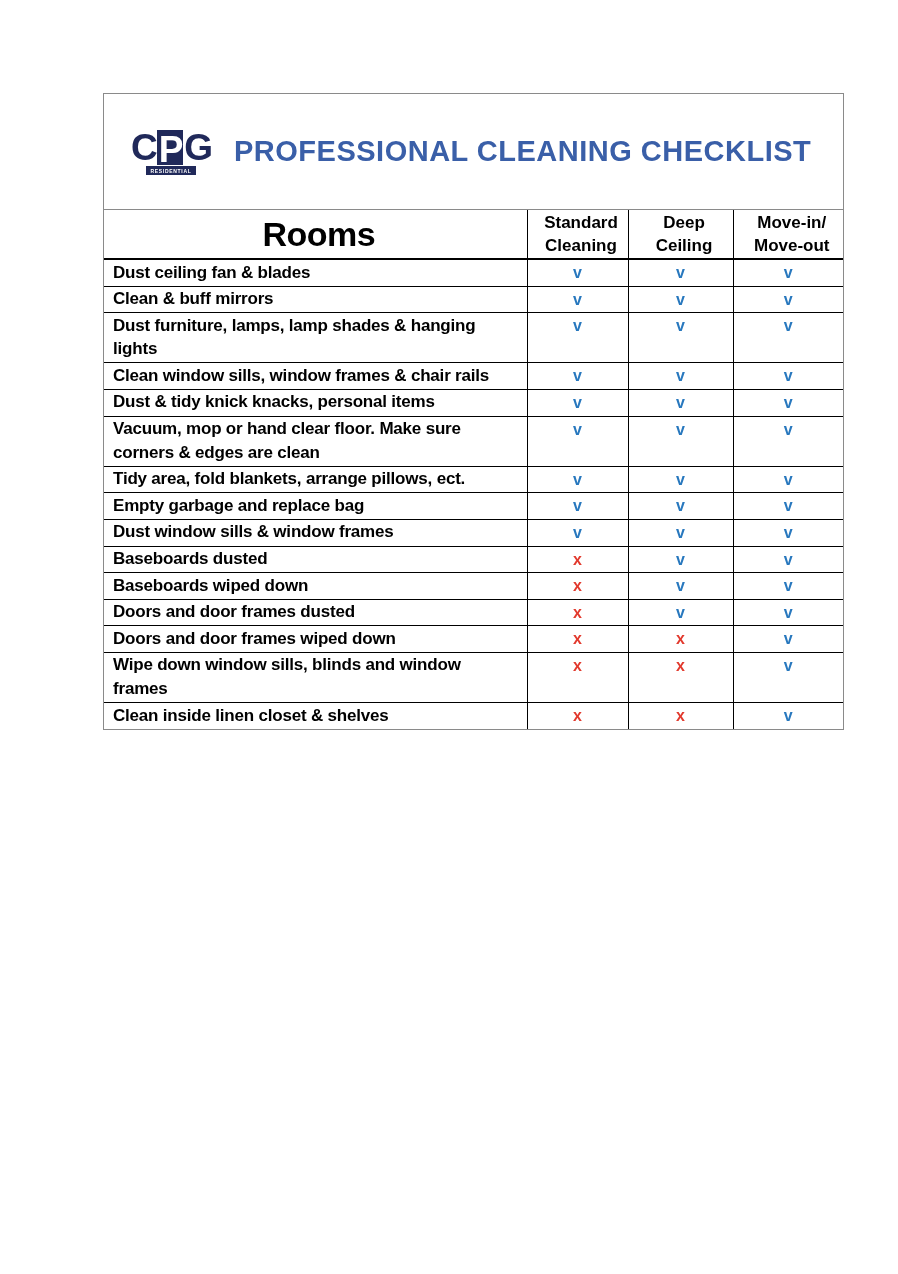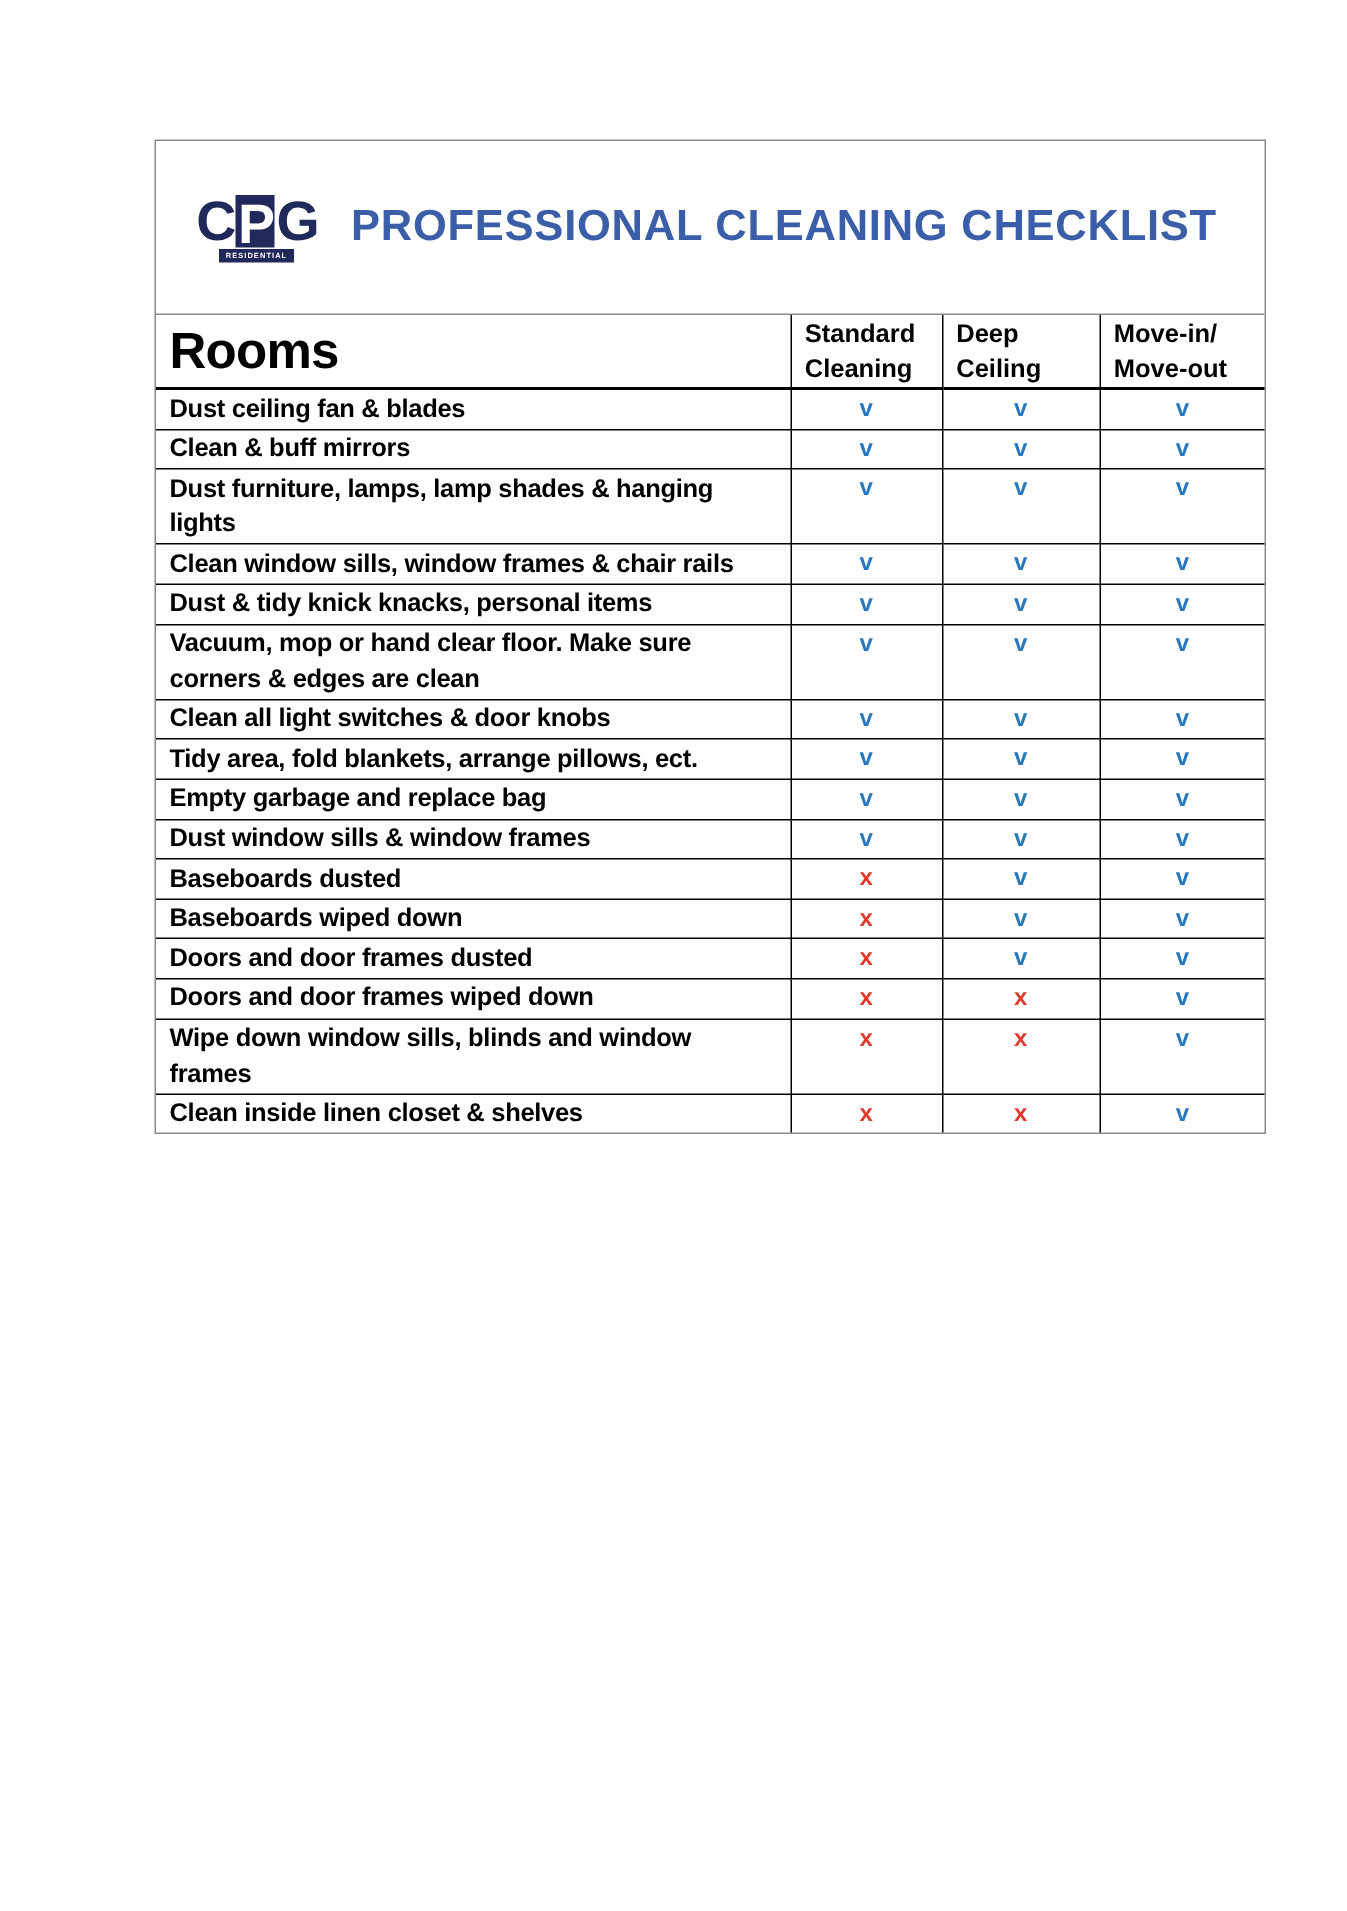--- a/index.html
+++ b/index.html
@@ -59,21 +59,21 @@
   col.c-deep { width: 105px; }
   col.c-move { width: 110px; }
 
   th, td { border: 1.8px solid #000; }
   th:first-child, td:first-child { border-left: none; }
   th:last-child,  td:last-child  { border-right: none; }
   thead th { border-top: none; border-bottom: 2.5px solid #000; }
   tbody tr:last-child td { border-bottom: none; }
 
   thead th {
-    text-align: left; vertical-align: middle;
+    text-align: center; vertical-align: middle;
     font-size: 17px; line-height: 23px;
     padding: 1px 2px 1px 9px;
   }
   th.rooms-h { font-size: 34px; line-height: 34px; letter-spacing: -0.5px; }
 
   tbody td { vertical-align: top; font-size: 17px; line-height: 23.6px; }
   td.task { padding: 0.5px 18px 1.5px 9px; letter-spacing: -0.2px; }
   td.mark { text-align: center; font-size: 16px; padding-top: 1px; }
   .mark-v { color: var(--check-blue); }
   .mark-x { color: var(--cross-red); }
@@ -142,26 +142,20 @@
             <td class="mark"><span class="mark-v">v</span></td>
             <td class="mark"><span class="mark-v">v</span></td>
           </tr>
           <tr>
             <td class="task">Vacuum, mop or hand clear floor. Make sure corners &amp; edges are clean</td>
             <td class="mark"><span class="mark-v">v</span></td>
             <td class="mark"><span class="mark-v">v</span></td>
             <td class="mark"><span class="mark-v">v</span></td>
           </tr>
           <tr>
-            <td class="task">Clean all light switches &amp; door knobs</td>
-            <td class="mark"><span class="mark-v">v</span></td>
-            <td class="mark"><span class="mark-v">v</span></td>
-            <td class="mark"><span class="mark-v">v</span></td>
-          </tr>
-          <tr>
             <td class="task">Tidy area, fold blankets, arrange pillows, ect.</td>
             <td class="mark"><span class="mark-v">v</span></td>
             <td class="mark"><span class="mark-v">v</span></td>
             <td class="mark"><span class="mark-v">v</span></td>
           </tr>
           <tr>
             <td class="task">Empty garbage and replace bag</td>
             <td class="mark"><span class="mark-v">v</span></td>
             <td class="mark"><span class="mark-v">v</span></td>
             <td class="mark"><span class="mark-v">v</span></td>

